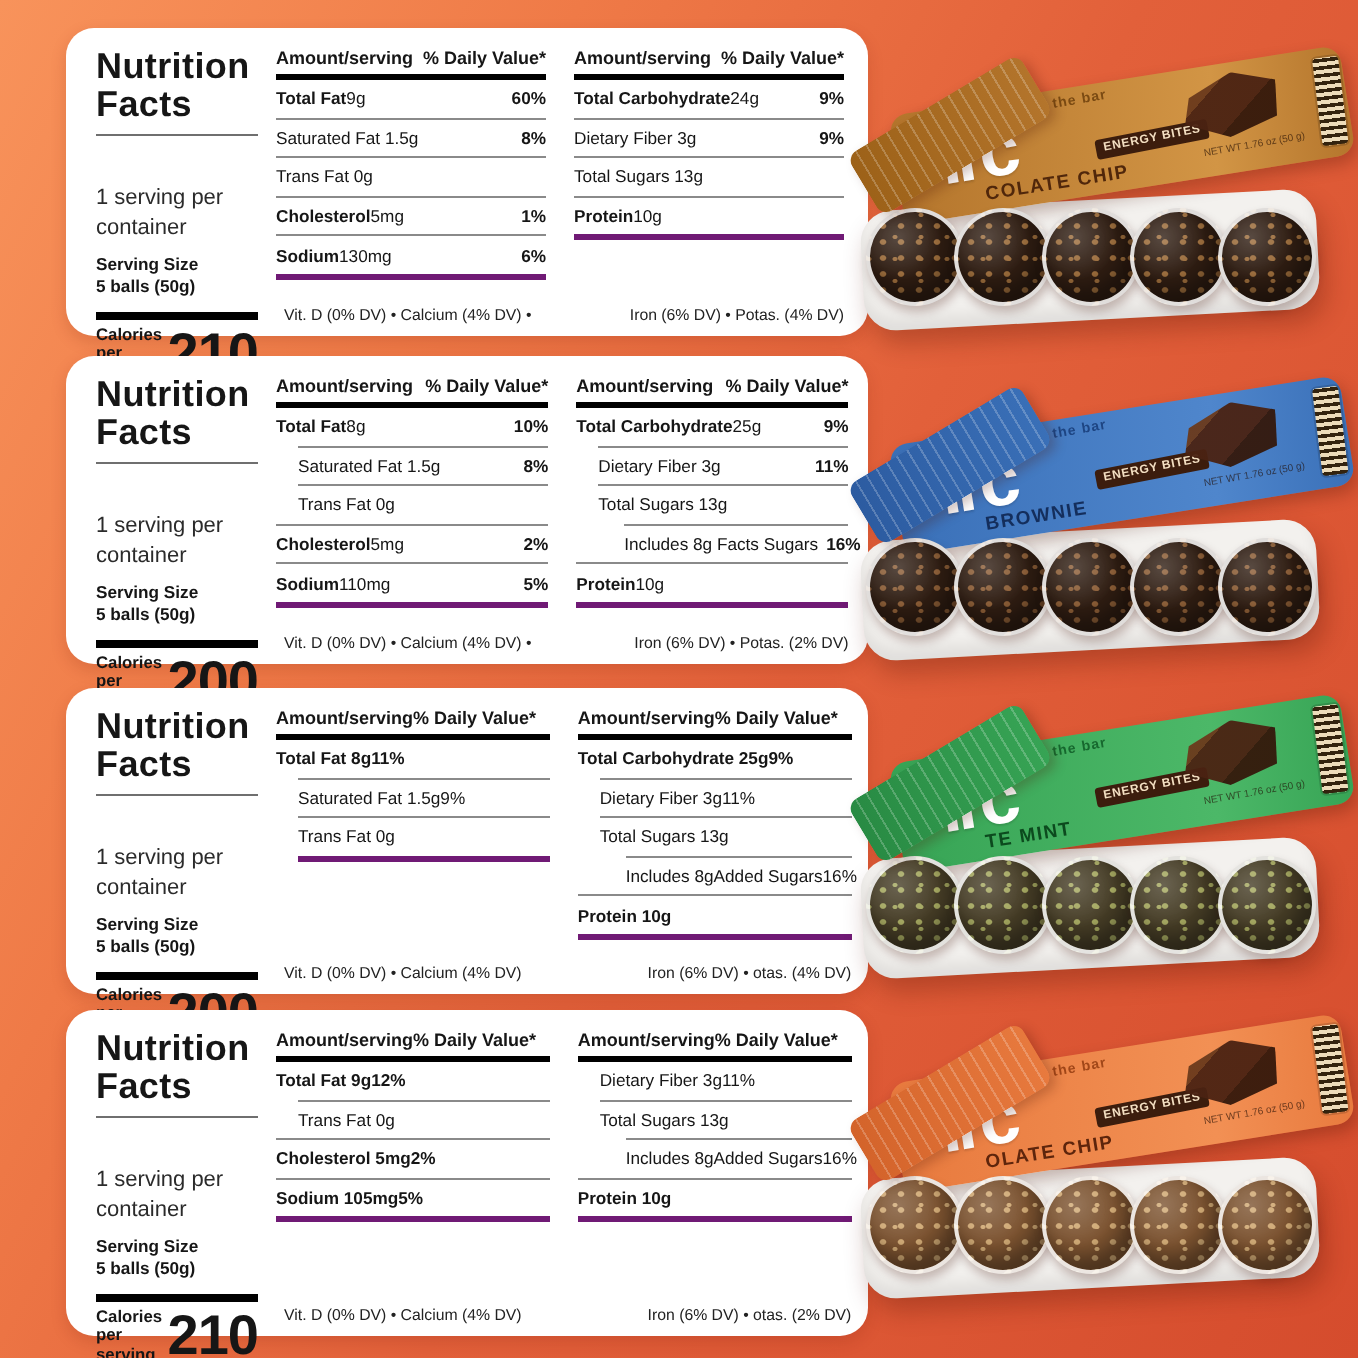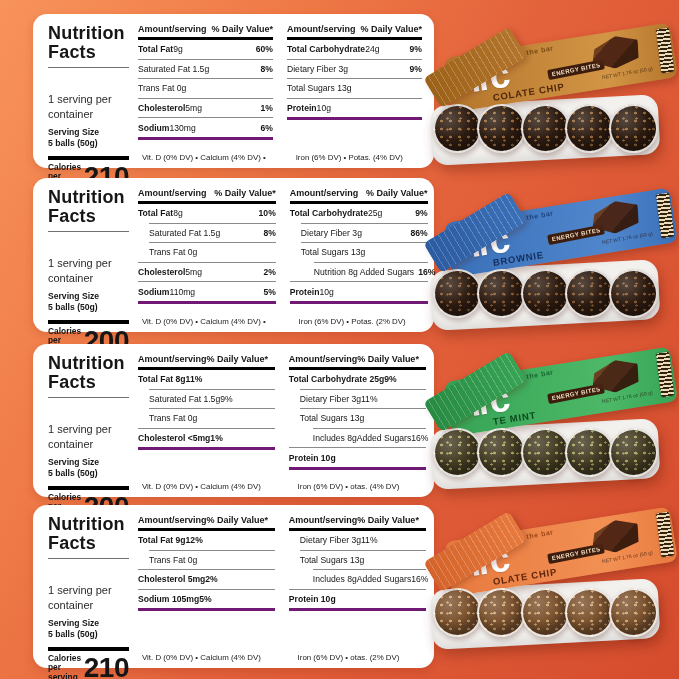--- a/index.html
+++ b/index.html
@@ -28,21 +28,21 @@
   .col{flex:1;min-width:0;}
   .chead{display:flex;justify-content:space-between;font-size:9px;font-weight:700;
          padding-bottom:3px;border-bottom:3px solid #000;white-space:nowrap;}
   .nrow{display:flex;align-items:center;height:18.6px;font-size:8.6px;white-space:nowrap;}
   .nrow + .nrow{border-top:1px solid #8a8a8a;}
   .nrow.ind1{margin-left:11px;}
   .nrow.ind2{margin-left:24px;}
   .nrow:last-child{border-bottom:3px solid #701a75;}
   .nname{font-weight:700;}
   .ndv{margin-left:auto;font-weight:700;padding-left:4px;}
-  .foot{display:flex;font-size:7.9px;color:#222;margin-top:4px;white-space:nowrap;}
+  .foot{display:flex;font-size:7.9px;color:#222;margin-top:4px;white-space:nowrap;justify-content:space-between;}
   .foot span:first-child{width:52%;padding-left:4px;}
   .foot span:last-child{padding-left:6px;}
   
   .product{position:absolute;left:431px;width:248px;height:134px;}
   .tray{
     position:absolute;left:0;bottom:2px;width:228px;height:60px;background:#f3f1ee;
     border-radius:16px;transform:rotate(-3deg);z-index:1;
     box-shadow:3px 7px 12px rgba(90,20,5,.30), inset 0 -6px 8px rgba(0,0,0,.08);
   }
   .ball{
@@ -255,30 +255,30 @@
           </div>
           <div>
               <div class="nrow">
                 <span class="nname">Total Carbohydrate</span>
                 <span class="ntext"> 25g</span>
                 <span class="ndv">9%</span>
               </div>
               <div class="nrow ind1">
                 <span class="nname"></span>
                 <span class="ntext">Dietary Fiber 3g</span>
-                <span class="ndv">86%</span>
+                <span class="ndv">11%</span>
               </div>
               <div class="nrow ind1">
                 <span class="nname"></span>
                 <span class="ntext">Total Sugars 13g</span>
                 <span class="ndv"></span>
               </div>
               <div class="nrow ind2">
                 <span class="nname"></span>
-                <span class="ntext">Nutrition 8g Added Sugars</span>
+                <span class="ntext">Includes 8g Facts Sugars</span>
                 <span class="ndv">16%</span>
               </div>
               <div class="nrow">
                 <span class="nname">Protein</span>
                 <span class="ntext"> 10g</span>
                 <span class="ndv"></span>
               </div>
             </div>
         </div>
       </div>
@@ -324,25 +324,20 @@
                 <span class="ndv"></span>
               </div>
               <div class="nrow ind1">
                 <span class="nname"></span>
                 <span class="ntext">Saturated Fat 1.5g9%</span>
                 <span class="ndv"></span>
               </div>
               <div class="nrow ind1">
                 <span class="nname"></span>
                 <span class="ntext">Trans Fat 0g</span>
-                <span class="ndv"></span>
-              </div>
-              <div class="nrow">
-                <span class="nname">Cholesterol &lt;5mg1%</span>
-                <span class="ntext"></span>
                 <span class="ndv"></span>
               </div>
             </div>
         </div>
         <div class="col">
           <div class="chead">
             <span>Amount/serving% Daily Value*</span>
             <span></span>
           </div>
           <div>

